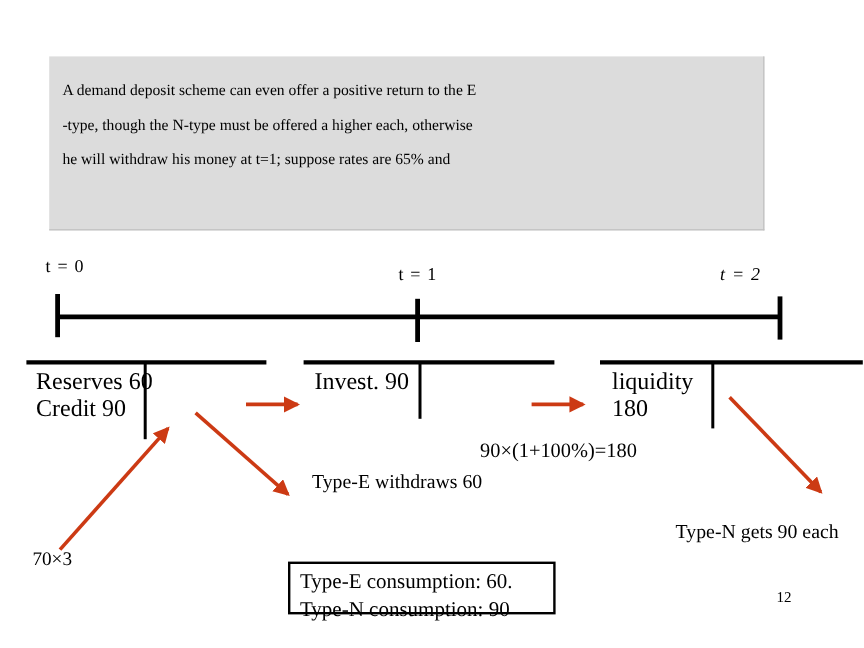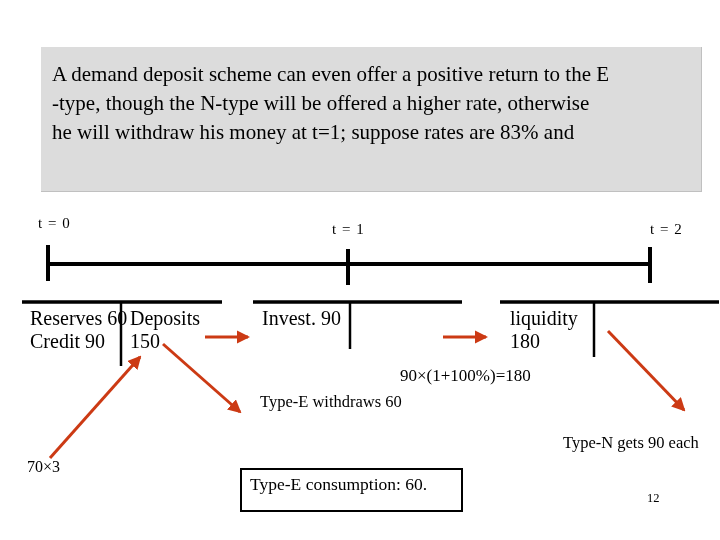--- a/index.html
+++ b/index.html
@@ -16,26 +16,26 @@
     height: 540px;
     background: #ffffff;
     font-family: "Liberation Serif", serif;
     color: #000;
     overflow: hidden;
   }
   
   .intro-box {
     position: absolute;
     left: 41px; top: 47px;
-    width: 661px; height: 145px;
+    width: 596px; height: 145px;
     background: var(--box-gray);
     border-right: 1px solid #c0c0c0;
     border-bottom: 1px solid #c0c0c0;
     padding: 13px 0 0 11px;
-    font-size: 21px;
+    font-size: 13px;
     line-height: 29px;
   }
   .intro-line { white-space: nowrap; }
   .intro-highlight {
     color: var(--highlight-red);
     font-weight: bold;
     font-style: italic;
   }
   
   .tlabel {
@@ -83,27 +83,27 @@
   .red { stroke: var(--arrow-red); }
   .arrowhead { fill: var(--arrow-red); }
 </style>
 </head>
 <body>
 
 <div id="slide">
 
   <div class="intro-box">
     <div class="intro-line">A demand deposit scheme can even offer a positive return to the E</div>
-    <div class="intro-line">-type, though the N-type will be offered a higher rate, otherwise</div>
-    <div class="intro-line">he will withdraw his money at t=1; suppose rates are 83% and</div>
+    <div class="intro-line">-type, though the N-type must be offered a higher each, otherwise</div>
+    <div class="intro-line">he will withdraw his money at t=1; suppose rates are 65% and</div>
   </div>
 
   <div class="tlabel" style="left:38px; top:215px;">t = 0</div>
   <div class="tlabel" style="left:332px; top:221px;">t = 1</div>
-  <div class="tlabel" style="left:650px; top:221px;">t = 2</div>
+  <div class="tlabel" style="left:600px; top:221px;font-style:italic;">t = 2</div>
 
   <svg class="overlay" viewBox="0 0 720 540" xmlns="http://www.w3.org/2000/svg">
     <defs>
       <marker id="arrow" viewBox="0 0 10 10" refX="8.5" refY="5" markerWidth="4.5" markerHeight="4.5" orient="auto-start-reverse">
         <path d="M0,0 L10,5 L0,10 z" class="arrowhead"></path>
       </marker>
     </defs>
 
     <line class="blk" x1="48" y1="264" x2="650" y2="264" stroke-width="4"></line>
     <line class="blk" x1="48" y1="245" x2="48" y2="281" stroke-width="4"></line>
@@ -123,36 +123,33 @@
     <line class="red" x1="443" y1="337" x2="486" y2="337" stroke-width="3" marker-end="url(#arrow)"></line>
     <line class="red" x1="50" y1="458" x2="140" y2="357" stroke-width="3" marker-end="url(#arrow)"></line>
     <line class="red" x1="163" y1="344" x2="240" y2="412" stroke-width="3" marker-end="url(#arrow)"></line>
     <line class="red" x1="608" y1="331" x2="684" y2="410" stroke-width="3" marker-end="url(#arrow)"></line>
   </svg>
 
   <div class="acct-text" style="left:30px; top:307px;">
     <div>Reserves 60</div>
     <div>Credit 90</div>
   </div>
-  <div class="acct-text" style="left:130px; top:307px;">
-    <div>Deposits</div>
-    <div>150</div>
-  </div>
 
   <div class="acct-text" style="left:262px; top:307px;">Invest. 90</div>
 
   <div class="acct-text" style="left:510px; top:307px;">
     <div>liquidity</div>
     <div>180</div>
   </div>
 
   <div class="ann formula" style="left:400px; top:366px;">90×(1+100%)=180</div>
   <div class="ann" style="left:260px; top:392px;">Type-E withdraws 60</div>
   <div class="ann" style="left:563px; top:433px;">Type-N gets 90 each</div>
   <div class="ann small-note" style="left:27px; top:458px;">70×3</div>
 
   <div class="consumption-box">
     <div>Type-E consumption: 60.</div>
+    <div>Type-N consumption: 90</div>
   </div>
 
   <div class="page-number">12</div>
 
 </div>
 
 </body></html>

